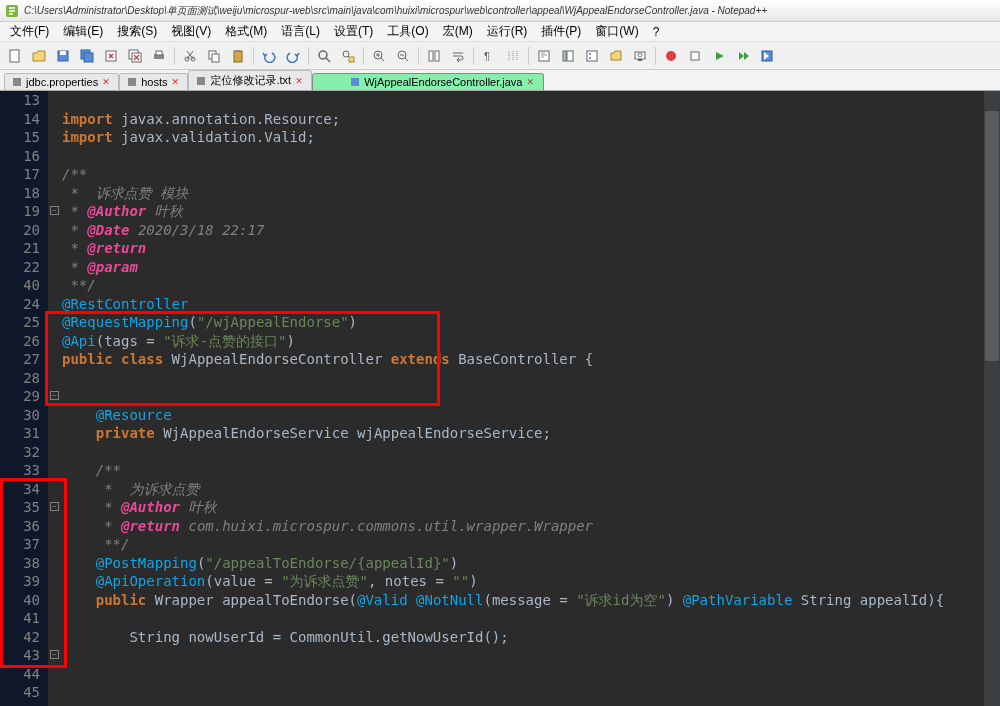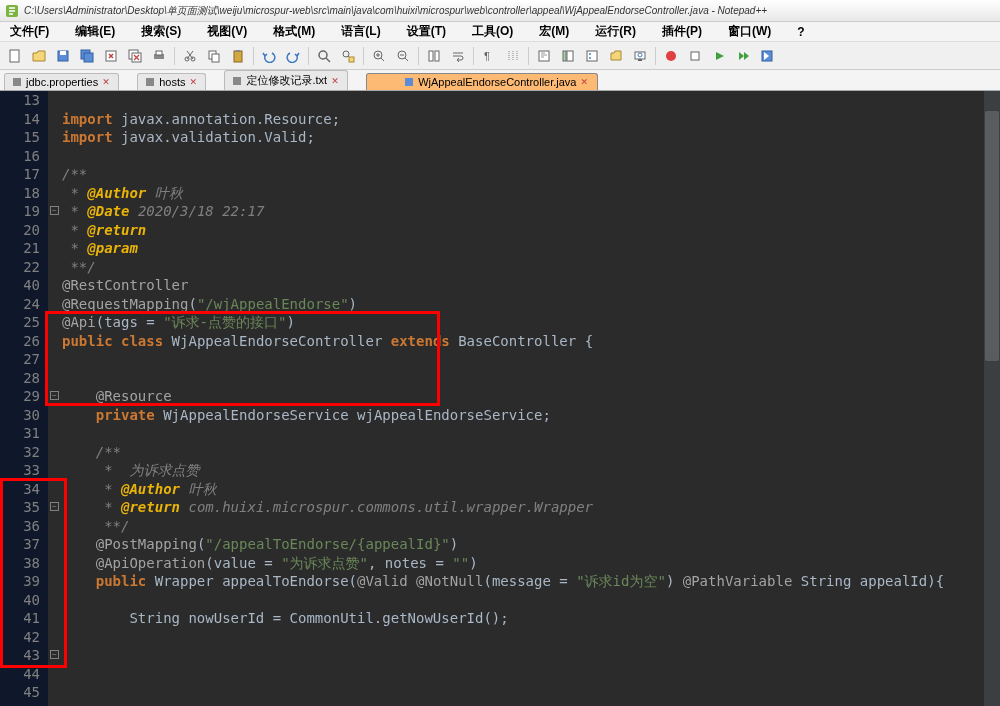--- a/index.html
+++ b/index.html
@@ -1,41 +1,41 @@
 <!DOCTYPE html>
 <html><head>
 <meta charset="utf-8">
 <style>
 * { margin: 0; padding: 0; box-sizing: border-box; }
 body { font-family: "Microsoft YaHei", Arial, sans-serif; font-size: 12px; background: #f0f0f0; width: 1000px; height: 706px; overflow: hidden; }
 .titlebar { background: linear-gradient(#fff, #e8e8e8); height: 22px; display: flex; align-items: center; padding: 0 4px; border-bottom: 1px solid #ccc; }
 .titlebar .icon { width: 16px; height: 16px; margin-right: 4px; display: inline-flex; align-items: center; justify-content: center; }
 .titlebar .title { font-size: 10px; color: #333; font-style: italic; }
-.menubar { background: #f4f4f4; height: 20px; display: flex; align-items: center; padding: 0 4px; gap: 14px; border-bottom: 1px solid #ddd; font-weight: bold; }
+.menubar { background: #f4f4f4; height: 20px; display: flex; align-items: center; padding: 0 4px; gap: 2px; border-bottom: 1px solid #ddd; }
 .menubar span { padding: 2px 6px; cursor: default; }
 .toolbar { background: #f0f0f0; height: 28px; display: flex; align-items: center; padding: 0 4px; gap: 2px; border-bottom: 1px solid #ccc; }
 .tb-btn { width: 22px; height: 22px; display: inline-flex; align-items: center; justify-content: center; border: 1px solid transparent; border-radius: 2px; cursor: pointer; }
 .tb-sep { width: 1px; height: 18px; background: #ccc; margin: 0 2px; }
 .tabs { background: #f4f4f4; height: 21px; display: flex; align-items: flex-end; padding: 0 4px; border-bottom: 1px solid #aaa; }
-.tab { display: flex; align-items: center; padding: 2px 6px; margin-right: 18px; background: #e8e8e8; border: 1px solid #bbb; border-bottom: none; border-radius: 3px 3px 0 0; font-size: 11px; cursor: pointer; }
-.tab.active { background: #fdba74; border-color: #888; padding-left: 36px; }
+.tab { display: flex; align-items: center; padding: 2px 6px; margin-right: 0; background: #e8e8e8; border: 1px solid #bbb; border-bottom: none; border-radius: 3px 3px 0 0; font-size: 11px; cursor: pointer; }
+.tab.active { background: #86efac; border-color: #888; padding-left: 36px; }
 .tab .tab-icon { width: 12px; height: 12px; margin-right: 3px; display:inline-flex; align-items:center; justify-content:center; }
 .tab .close { margin-left: 4px; width: 10px; height: 10px; font-size: 9px; color: #c04040; cursor:pointer; }
 .editor { display: flex; height: calc(706px - 22px - 20px - 28px - 21px); background: #2b2b2b; font-family: Consolas, monospace; font-size: 14px; position: relative; }
 .gutter { width: 48px; background: #0f172a; color: #808080; text-align: right; padding-right: 8px; user-select: none; }
 .gutter .ln { height: 18.5px; line-height: 18.5px; }
 .foldcol { width: 14px; background: #2b2b2b; position: relative; }
 .fold { position: absolute; left: 2px; width: 9px; height: 9px; border: 1px solid #808080; background: #2b2b2b; display:flex; align-items:center; justify-content:center; font-size:8px; color:#808080; cursor:pointer; }
 .code { flex: 1; color: #a9b7c6; position: relative; }
 .code .row { height: 18.5px; line-height: 18.5px; white-space: pre; }
 .kw { color: #cc7832; font-weight: bold; }
 .str { color: #6a8759; }
 .cmt { color: #808080; font-style: italic; }
-.cmttag { color: #eab308; font-style: italic; font-weight: bold; }
-.ann { color: #a3a3a3; }
+.cmttag { color: #ec4899; font-style: italic; font-weight: bold; }
+.ann { color: #0ea5e9; }
 .redbox { position: absolute; border: 3px solid #ff0000; pointer-events: none; z-index: 10; }
 .scrollbar-v { position: absolute; right: 0; top: 91px; bottom: 0; width: 16px; background: #3c3f41; }
 .scrollbar-v .thumb { position:absolute; top: 20px; width:14px; left:1px; height: 250px; background: #5a5d5f; border-radius:2px; }
 </style>
 </head>
 <body>
 
 <div class="titlebar">
   <span class="icon">
     <svg width="14" height="14" viewBox="0 0 14 14">
@@ -329,20 +329,21 @@
       <div class="fold" style="top: 559px;">−</div>
     </div>
   <div class="code" id="code">
     <div class="redbox" id="rb1" style="top: 220px; left: -17px; width: 395px; height: 95px;"></div>
     <div class="redbox" id="rb2" style="top: 386.5px; left: -62px; width: 67px; height: 190px;"></div>
       <div class="row"></div>
       <div class="row"><span class="kw">import</span> javax.annotation.Resource;</div>
       <div class="row"><span class="kw">import</span> javax.validation.Valid;</div>
       <div class="row"></div>
       <div class="row"><span class="cmt">/**</span></div>
+      <div class="row"><span class="cmt"> *  诉求点赞 模块</span></div>
       <div class="row"><span class="cmt"> * <span class="cmttag">@Author</span> 叶秋</span></div>
       <div class="row"><span class="cmt"> * <span class="cmttag">@Date</span> 2020/3/18 22:17</span></div>
       <div class="row"><span class="cmt"> * <span class="cmttag">@return</span></span></div>
       <div class="row"><span class="cmt"> * <span class="cmttag">@param</span></span></div>
       <div class="row"><span class="cmt"> **/</span></div>
       <div class="row"><span class="ann">@RestController</span></div>
       <div class="row"><span class="ann">@RequestMapping</span>(<span class="str">"/wjAppealEndorse"</span>)</div>
       <div class="row"><span class="ann">@Api</span>(tags = <span class="str">"诉求-点赞的接口"</span>)</div>
       <div class="row"><span class="kw">public</span> <span class="kw">class</span> WjAppealEndorseController <span class="kw">extends</span> BaseController {</div>
       <div class="row"></div>

